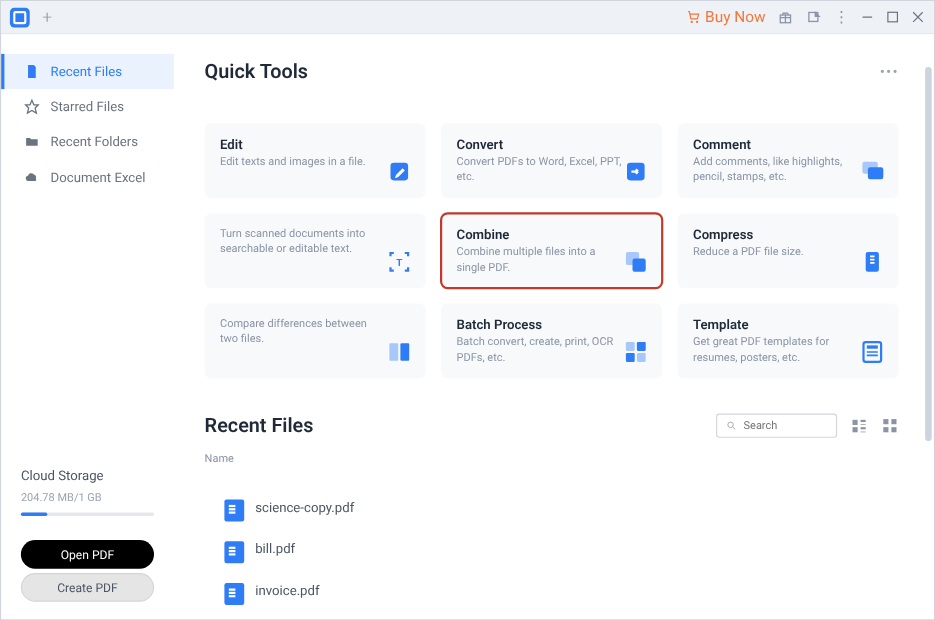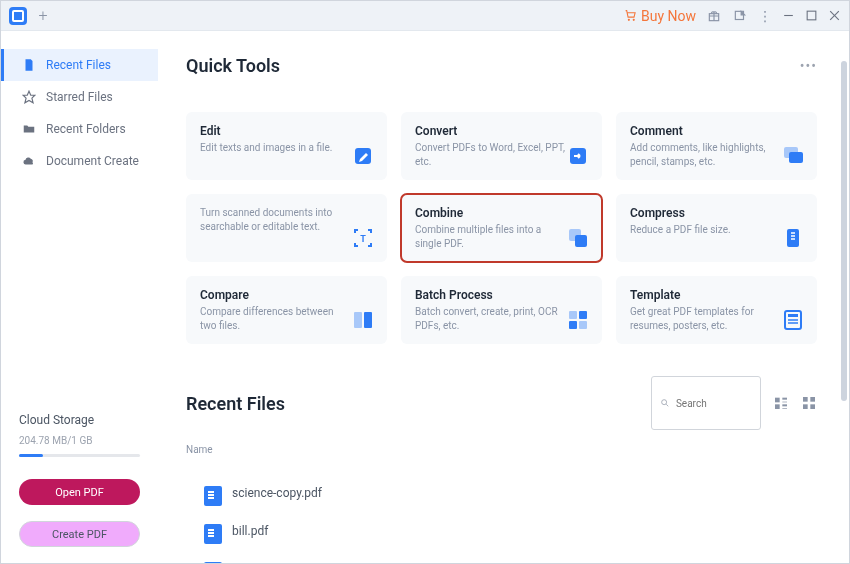--- a/index.html
+++ b/index.html
@@ -22,36 +22,36 @@
 .nav{flex:1}
 .nav-item{display:flex;align-items:center;gap:10px;padding:9px 18px;font-size:12px;color:#6b7280;cursor:pointer;border-left:3px solid transparent}
 .nav-item.active{background:#eaf2fe;color:#2e7cf6;border-left-color:#2e7cf6}
 .nav-item svg{width:14px;height:14px}
 .nav-item.active svg{color:#2e7cf6}
 .cloud-storage{padding:0 18px 16px}
 .cs-title{font-size:12px;color:#4b5563;margin-bottom:8px}
 .cs-text{font-size:10px;color:#9ca3af;margin-bottom:8px}
 .cs-bar{width:100%;height:3px;background:#e5e7eb;border-radius:2px;margin-bottom:22px;position:relative}
 .cs-bar::after{content:"";position:absolute;left:0;top:0;height:100%;width:20%;background:#2e7cf6;border-radius:2px}
-.btn-primary{width:100%;height:26px;background:#be185d;color:#fff;border:none;border-radius:13px;font-size:11px;cursor:pointer;margin-bottom:16px}
-.btn-secondary{width:100%;height:26px;background:#f0abfc;color:#4b5563;border:1px solid #d1d5db;border-radius:13px;font-size:11px;cursor:pointer}
+.btn-primary{width:100%;height:26px;background:#000000;color:#fff;border:none;border-radius:13px;font-size:11px;cursor:pointer;margin-bottom:4px}
+.btn-secondary{width:100%;height:26px;background:#e5e5e5;color:#4b5563;border:1px solid #d1d5db;border-radius:13px;font-size:11px;cursor:pointer}
 .main{flex:1;padding:24px 32px 0 28px;overflow-y:auto;position:relative}
 .scroll-track{position:absolute;right:2px;top:30px;width:6px;height:340px;background:#cdd4de;border-radius:3px}
 .section-header{display:flex;align-items:center;justify-content:space-between;margin-bottom:36px}
 .section-title{font-size:18px;font-weight:600;color:#1f2937}
 .more-dots{color:#9ca3af;font-size:14px;cursor:pointer;letter-spacing:1px}
 .tools-grid{display:grid;grid-template-columns:repeat(3,1fr);gap:14px;margin-bottom:32px}
 .tool-card{background:#f7f9fb;border-radius:6px;padding:12px 14px;height:68px;position:relative;cursor:pointer}
 .tool-card.hl{outline:2px solid #c0392b;outline-offset:-1px}
 .tool-title{font-size:12px;font-weight:600;color:#1f2937;margin-bottom:3px}
 .tool-desc{font-size:10px;color:#8a94a6;line-height:1.35;max-width:150px}
 .tool-icon{position:absolute;right:12px;bottom:12px;width:24px;height:24px;display:flex;align-items:center;justify-content:center}
 .recent-header{display:flex;align-items:center;justify-content:space-between;margin-bottom:14px}
 .recent-right{display:flex;align-items:center;gap:12px}
-.search-box{display:flex;align-items:center;gap:6px;border:1px solid #d1d5db;border-radius:3px;padding:20px 8px;width:110px}
+.search-box{display:flex;align-items:center;gap:6px;border:1px solid #d1d5db;border-radius:3px;padding:4px 8px;width:110px}
 .search-box svg{width:12px;height:12px;color:#9ca3af}
 .search-box input{border:none;outline:none;font-size:10px;width:100%;color:#6b7280;background:transparent}
 .view-icon{width:16px;height:16px;color:#8a94a6;cursor:pointer}
 .col-name{font-size:10px;color:#8a94a6;margin-bottom:22px}
 .file-row{display:flex;align-items:flex-start;gap:10px;padding:9px 18px;cursor:pointer}
 .file-icon{width:18px;height:20px;background:#2e7cf6;border-radius:2px;position:relative}
 .file-icon::after{content:"";position:absolute;top:5px;left:4px;width:6px;height:2px;background:#fff;box-shadow:0 3px 0 #fff,0 6px 0 #fff}
 .file-name{font-size:12px;color:#4b5563}
 </style>
 </head>
@@ -118,21 +118,21 @@
     <div class="nav-item">
       <svg viewBox="0 0 24 24" fill="currentColor">
               <path d="M3 6h6l2 2h10v10H3z"></path>
             </svg>
       <span>Recent Folders</span>
     </div>
     <div class="nav-item">
       <svg viewBox="0 0 24 24" fill="currentColor">
               <path d="M18 14a4 4 0 0 0-3-6 5 5 0 0 0-9 2 4 4 0 0 0 1 8h11a3 3 0 0 0 0-4z"></path>
             </svg>
-      <span>Document Create</span>
+      <span>Document Excel</span>
     </div>
   </div>
   <div class="cloud-storage">
     <div class="cs-title">Cloud Storage</div>
     <div class="cs-text">204.78 MB/1 GB</div>
     <div class="cs-bar"></div>
     <button class="btn-primary">Open PDF</button>
     <button class="btn-secondary">Create PDF</button>
   </div>
 </div>
@@ -199,21 +199,20 @@
       <div class="tool-title">Compress</div>
       <div class="tool-desc">Reduce a PDF file size.</div>
       <div class="tool-icon">
               <svg viewBox="0 0 24 24" width="24" height="24">
                 <rect x="6" y="3" width="12" height="18" rx="2" fill="#2e7cf6"></rect>
                 <path d="M10 7h4M10 10h4M10 13h4" stroke="#fff" stroke-width="1.5"></path>
               </svg>
             </div>
     </div>
     <div class="tool-card">
-      <div class="tool-title">Compare</div>
       <div class="tool-desc">Compare differences between two files.</div>
       <div class="tool-icon">
               <svg viewBox="0 0 24 24" width="24" height="24">
                 <rect x="3" y="4" width="8" height="16" rx="1" fill="#a8c8f9"></rect>
                 <rect x="13" y="4" width="8" height="16" rx="1" fill="#2e7cf6"></rect>
               </svg>
             </div>
     </div>
     <div class="tool-card">
       <div class="tool-title">Batch Process</div>

